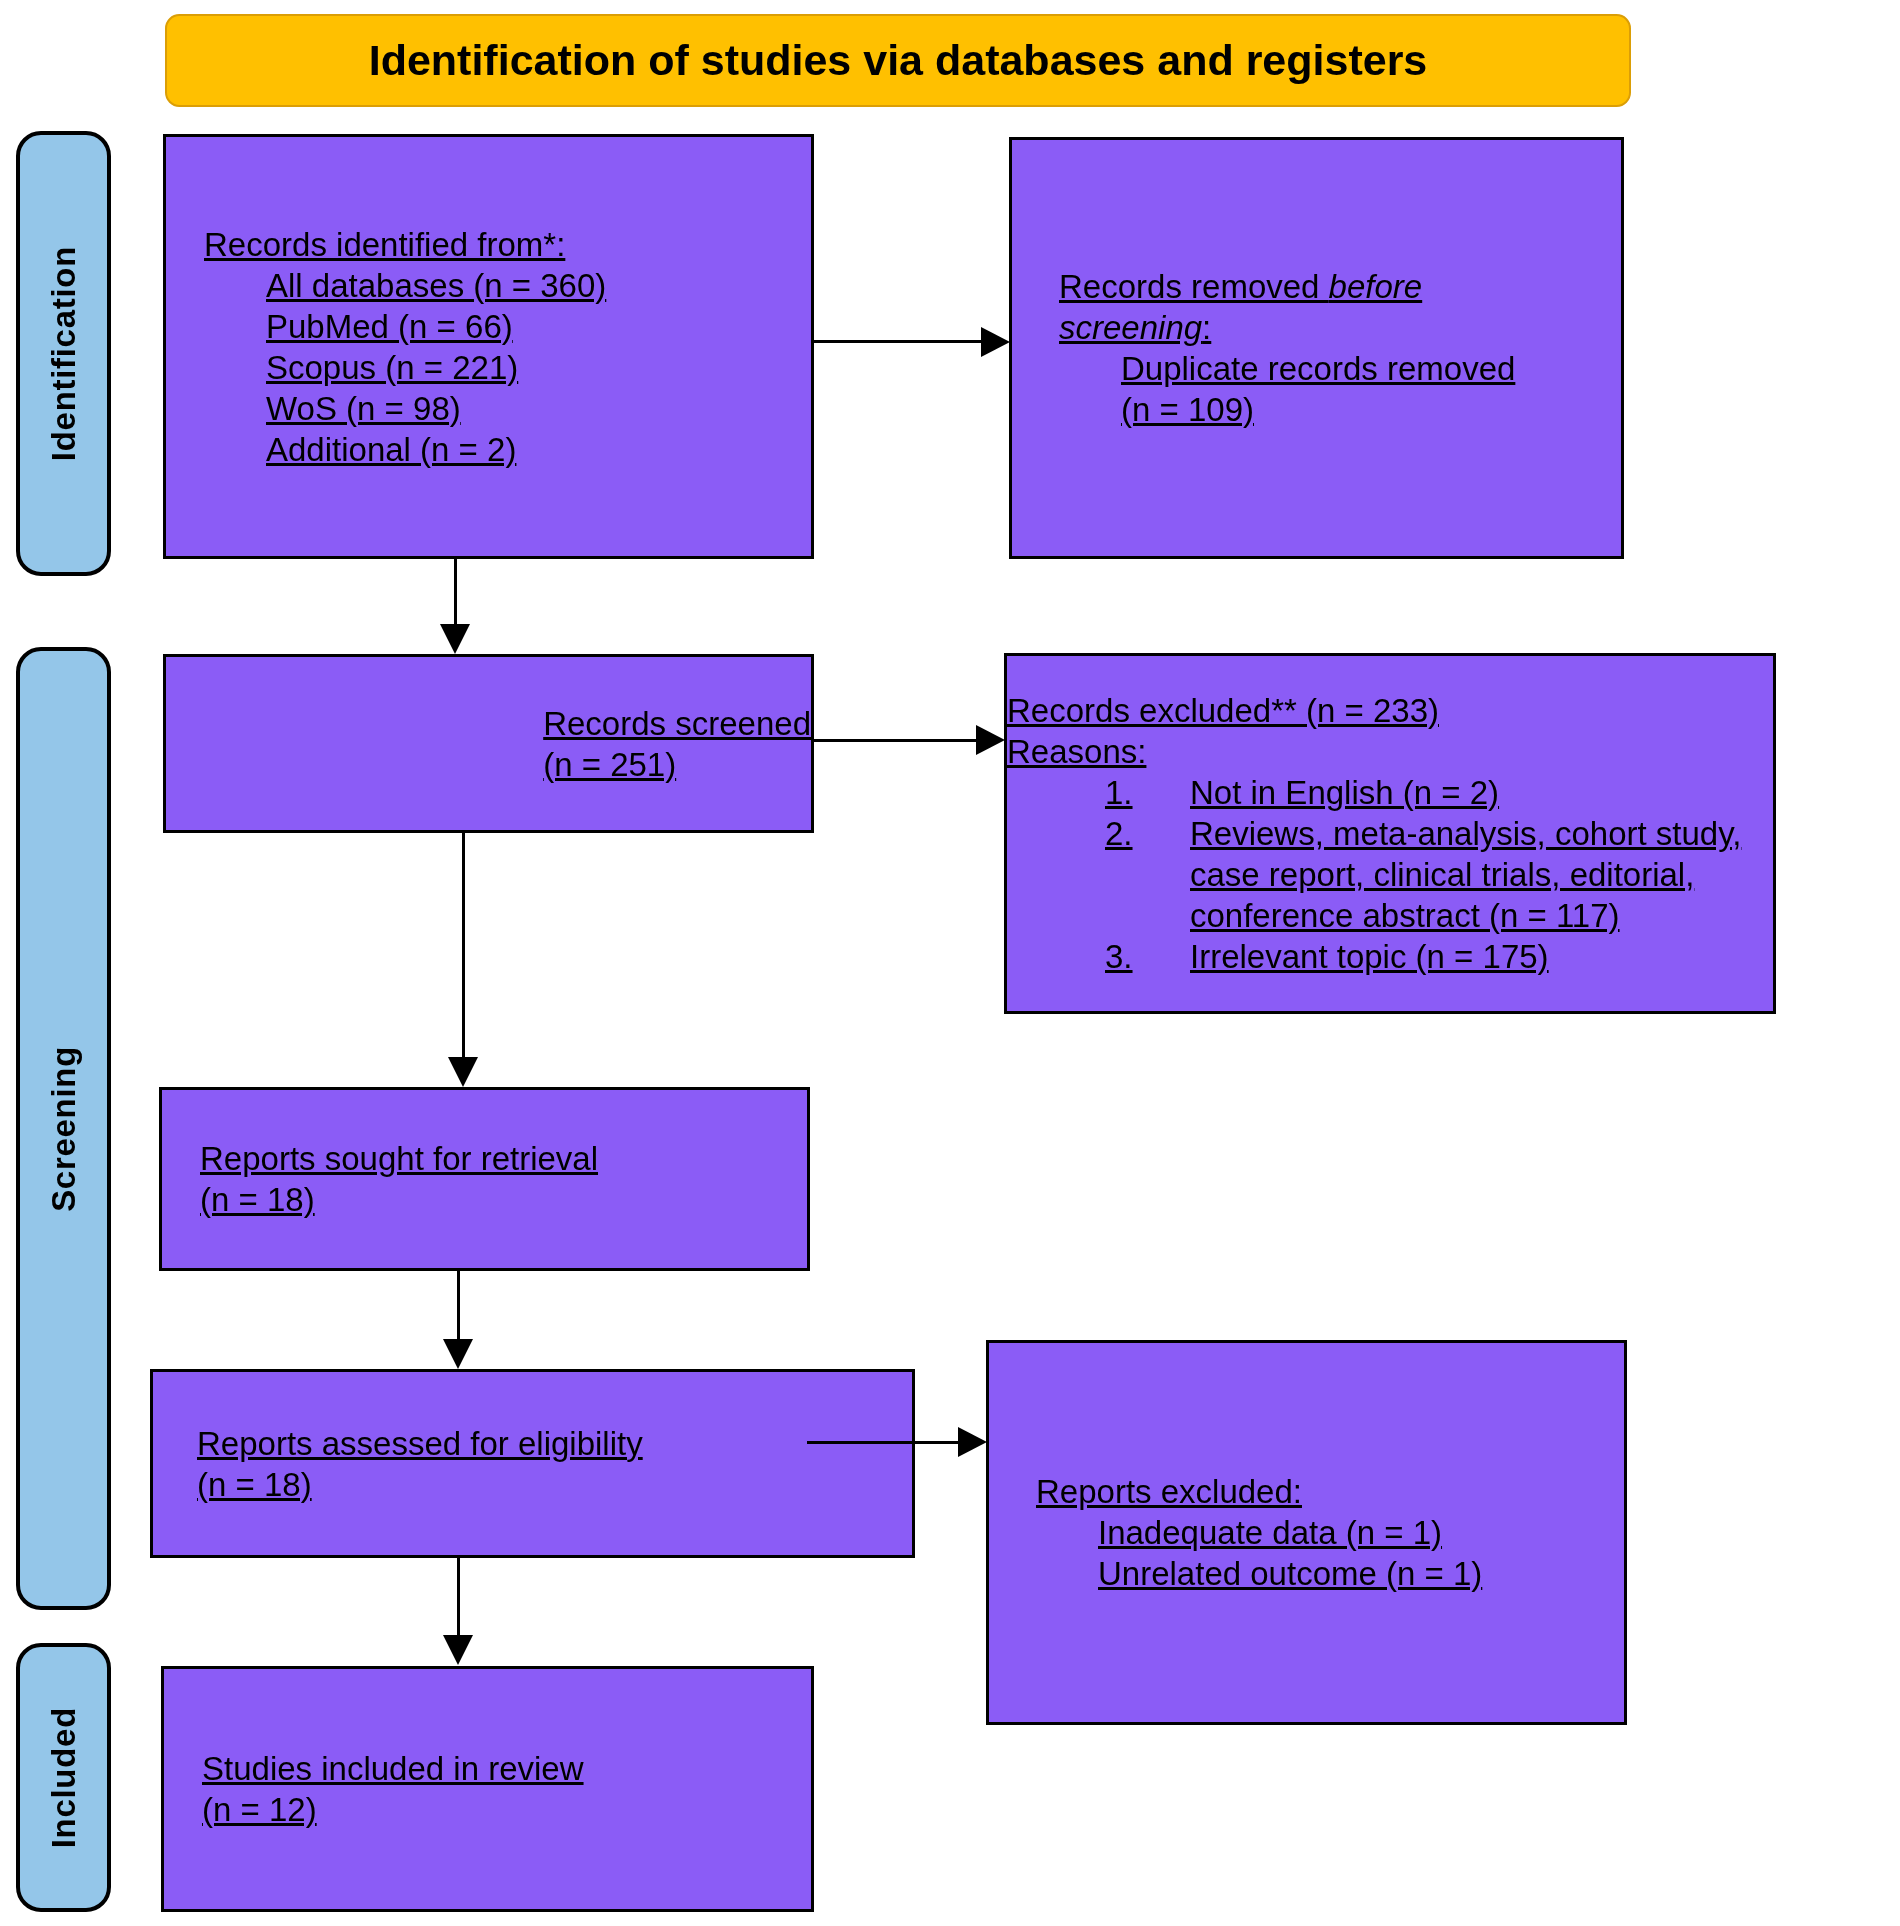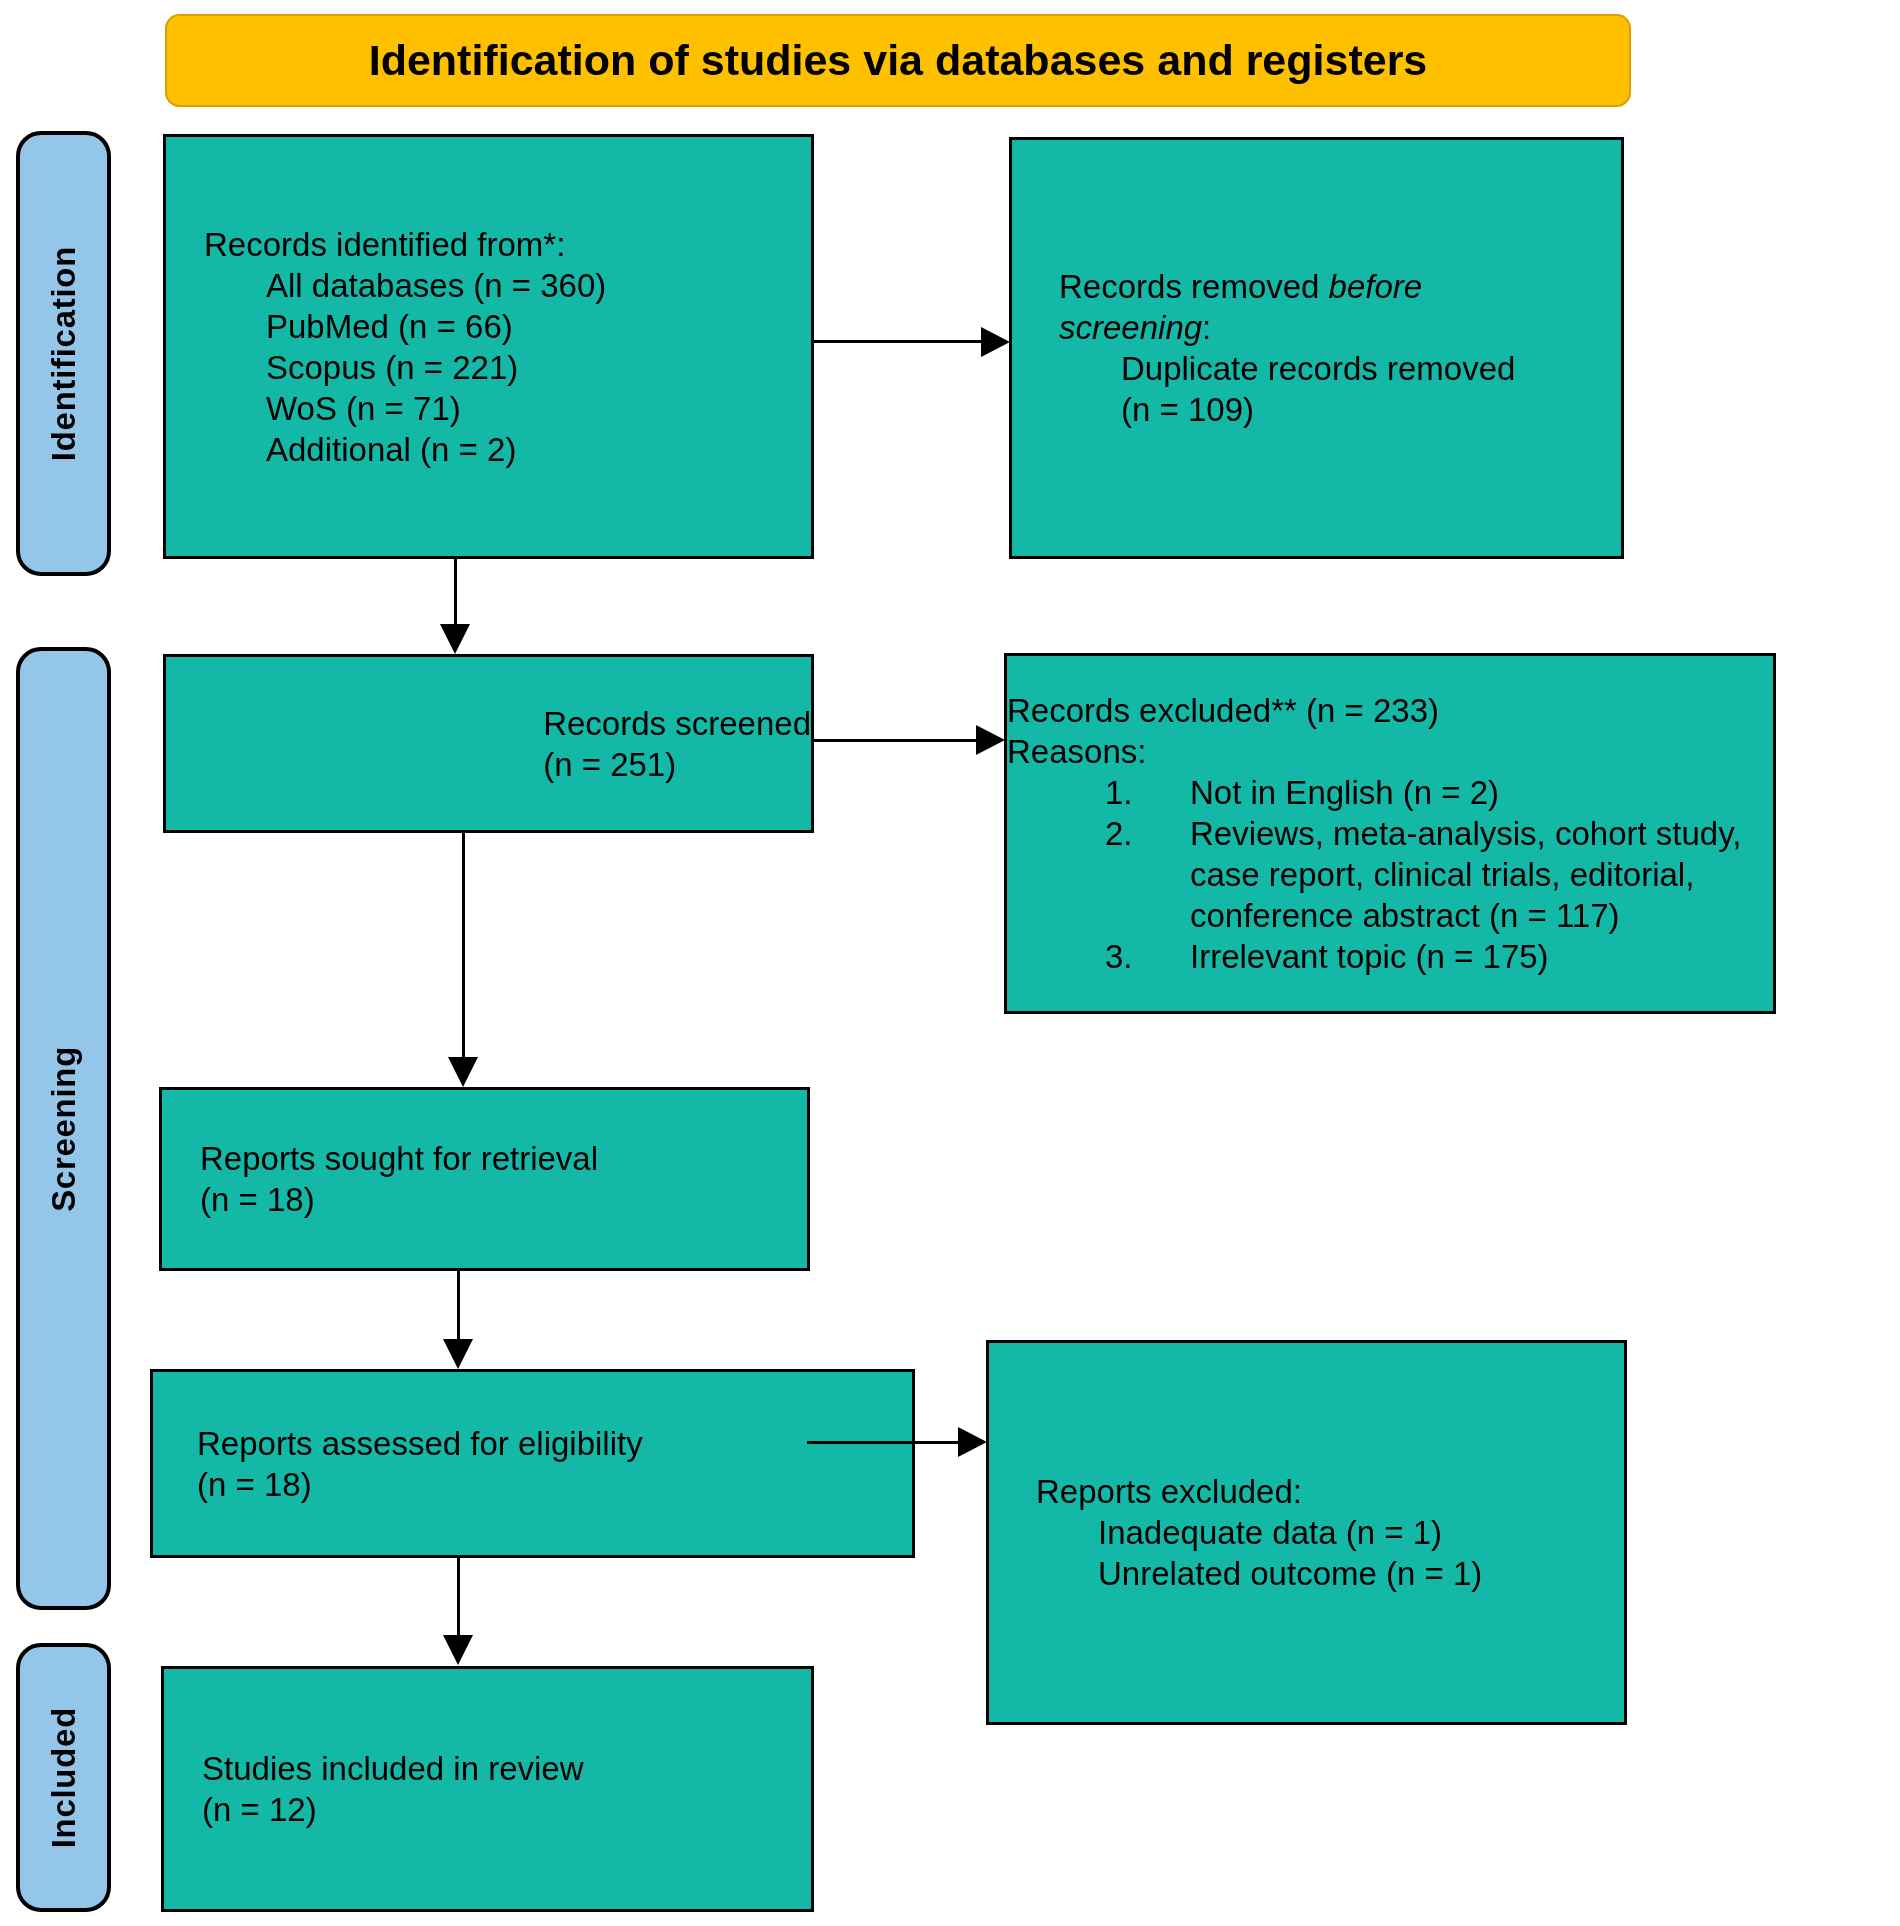--- a/index.html
+++ b/index.html
@@ -39,26 +39,27 @@
   .stage-label{
     writing-mode:vertical-rl;
     transform:rotate(180deg);
     font-weight:bold;font-size:33px;
     letter-spacing:0.7px;
   }
 
   
   .fbox{
     position:absolute;
-    background:#14b8a6;
+    background:#8b5cf6;
     border:3.3px solid #000;
     box-sizing:border-box;
     display:flex;flex-direction:column;justify-content:center;
     font-size:33px;line-height:41px;
     white-space:pre-line;
+    text-decoration:underline;
   }
   #box-records-identified{left:163px;top:134px;width:651px;height:425px;padding-left:38px;padding-right:13px;}
   #box-records-removed{left:1009px;top:137px;width:615px;height:422px;padding-left:47px;padding-right:19.6px;}
   #box-records-screened{left:163px;top:654px;width:651px;height:179px;padding-left:38px;align-items:flex-end;}
   #box-records-excluded{left:1004px;top:653px;width:772px;height:361px;padding-right:16.3px;}
   #box-reports-sought{left:159px;top:1087px;width:651px;height:184px;padding-left:38px;}
   #box-reports-assessed{left:150px;top:1369px;width:765px;height:189px;padding-left:44px;}
   #box-reports-excluded{left:986px;top:1340px;width:641px;height:385px;padding-left:47px;padding-right:19.6px;}
   #box-studies-included{left:161px;top:1666px;width:653px;height:246px;padding-left:38px;}
 
@@ -100,21 +101,21 @@
   </div>
   <div class="stage" id="stage-screening">
     <span class="stage-label">Screening</span>
   </div>
   <div class="stage" id="stage-included">
     <span class="stage-label">Included</span>
   </div>
 
   <div class="fbox" id="box-records-identified">
     <div>Records identified from*:</div>
-    <div class="indent"><div class="list-line">All databases (n = 360)</div><div class="list-line">PubMed (n = 66)</div><div class="list-line">Scopus (n = 221)</div><div class="list-line">WoS (n = 71)</div><div class="list-line">Additional (n = 2)</div></div>
+    <div class="indent"><div class="list-line">All databases (n = 360)</div><div class="list-line">PubMed (n = 66)</div><div class="list-line">Scopus (n = 221)</div><div class="list-line">WoS (n = 98)</div><div class="list-line">Additional (n = 2)</div></div>
   </div>
 
   <div class="fbox" id="box-records-removed">
     <div><span>Records removed </span><em>before
 screening</em><span>:</span></div>
     <div class="indent"><div class="list-line">Duplicate records removed
 (n = 109)</div></div>
   </div>
 
   <div class="fbox" id="box-records-screened">

